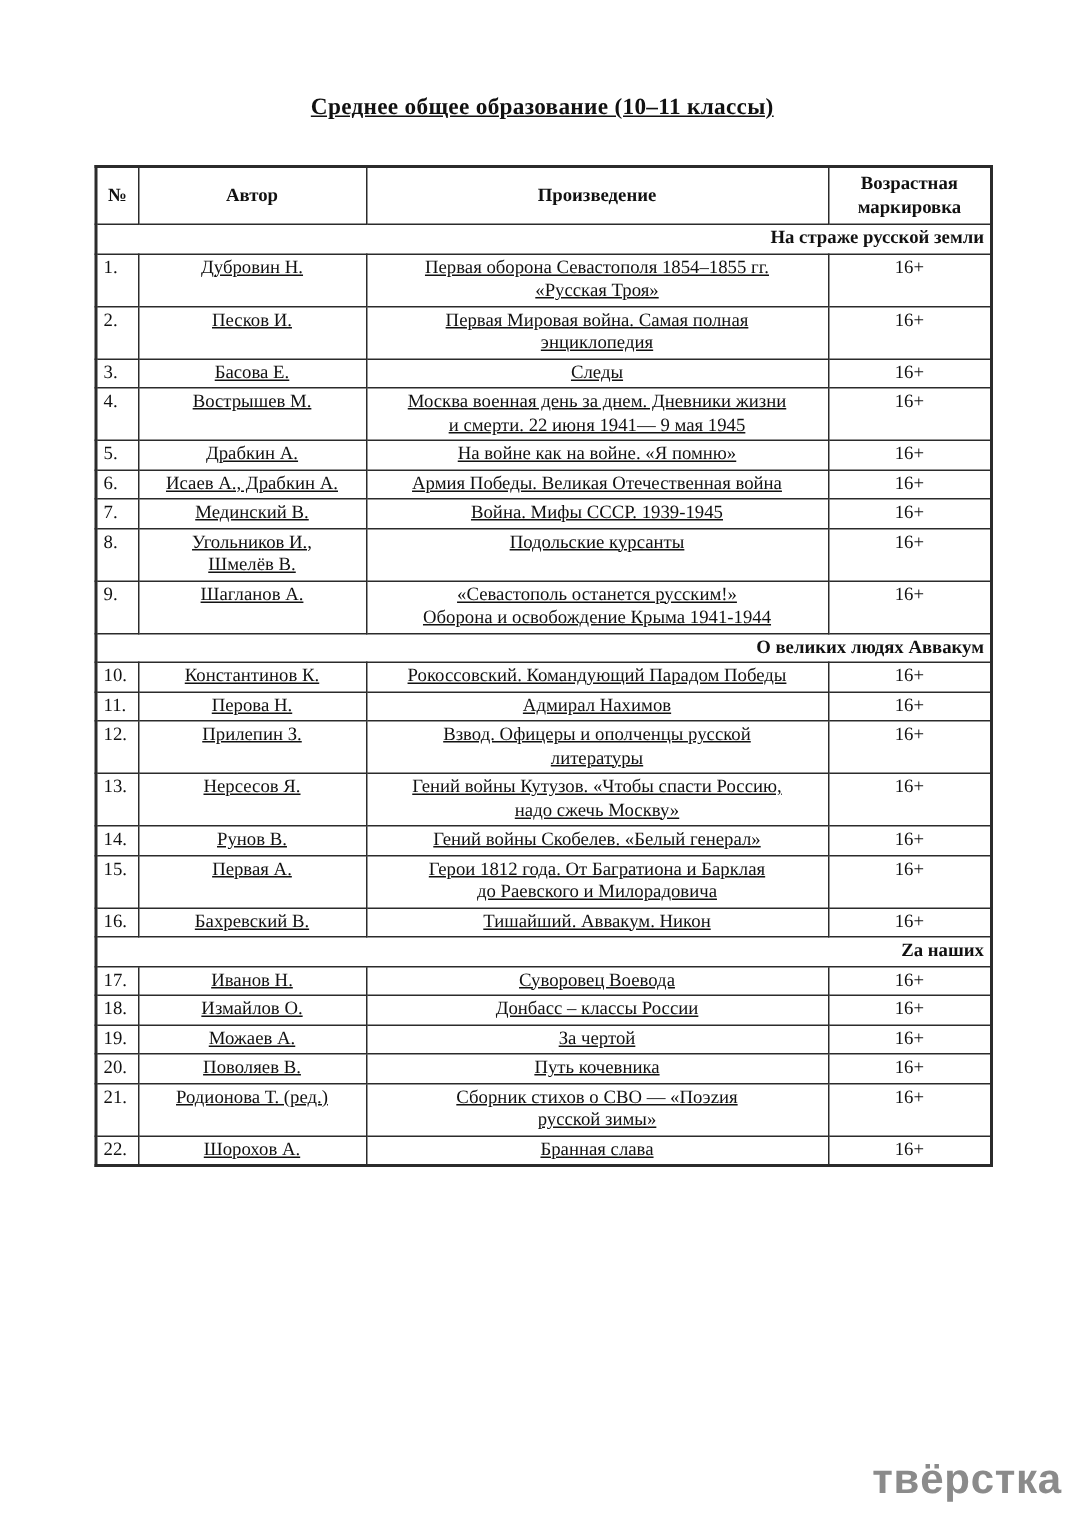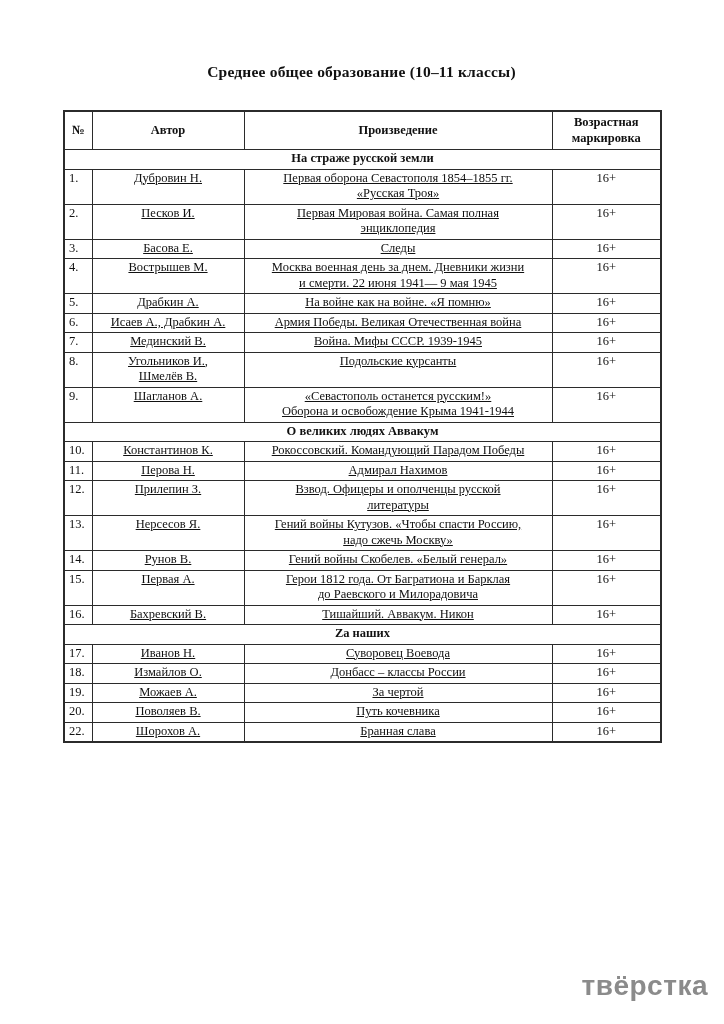--- a/index.html
+++ b/index.html
@@ -19,20 +19,21 @@
   .title {
     margin: 0;
     position: absolute;
     top: 63px;
     left: 63px;
     width: 597px;
     text-align: center;
     font-size: 15.5px;
     font-weight: bold;
     letter-spacing: 0.2px;
+    text-decoration: underline;
   }
   table.book-table {
     position: absolute;
     top: 110px;
     left: 63px;
     width: 597px;
     border-collapse: collapse;
     table-layout: fixed;
     border: 2px solid #2b2b2b;
     font-size: 12.5px;
@@ -62,21 +63,21 @@
   }
   td.c-author, td.c-work {
     text-align: center;
     white-space: pre-line;
     text-decoration: underline;
   }
   td.c-age {
     text-align: center;
   }
   td.c-section {
-    text-align: center;
+    text-align: right;
     font-weight: bold;
     padding: 1px 4px 2px 4px;
   }
   .logo {
     position: absolute;
     right: 16px;
     bottom: 22px;
     font-family: "Liberation Sans", "DejaVu Sans", sans-serif;
     font-size: 28px;
     font-weight: 700;
@@ -261,20 +262,27 @@
     <td class="c-age">16+</td>
   </tr>
 
   <tr>
     <td class="c-num">20.</td>
     <td class="c-author">Поволяев В.</td>
     <td class="c-work">Путь кочевника</td>
     <td class="c-age">16+</td>
   </tr>
 
+  <tr>
+    <td class="c-num">21.</td>
+    <td class="c-author">Родионова Т. (ред.)</td>
+    <td class="c-work">Сборник стихов о СВО — «Поэzия
+русской зимы»</td>
+    <td class="c-age">16+</td>
+  </tr>
 
   <tr>
     <td class="c-num">22.</td>
     <td class="c-author">Шорохов А.</td>
     <td class="c-work">Бранная слава</td>
     <td class="c-age">16+</td>
   </tr>
 </tbody>
   </table>
 

